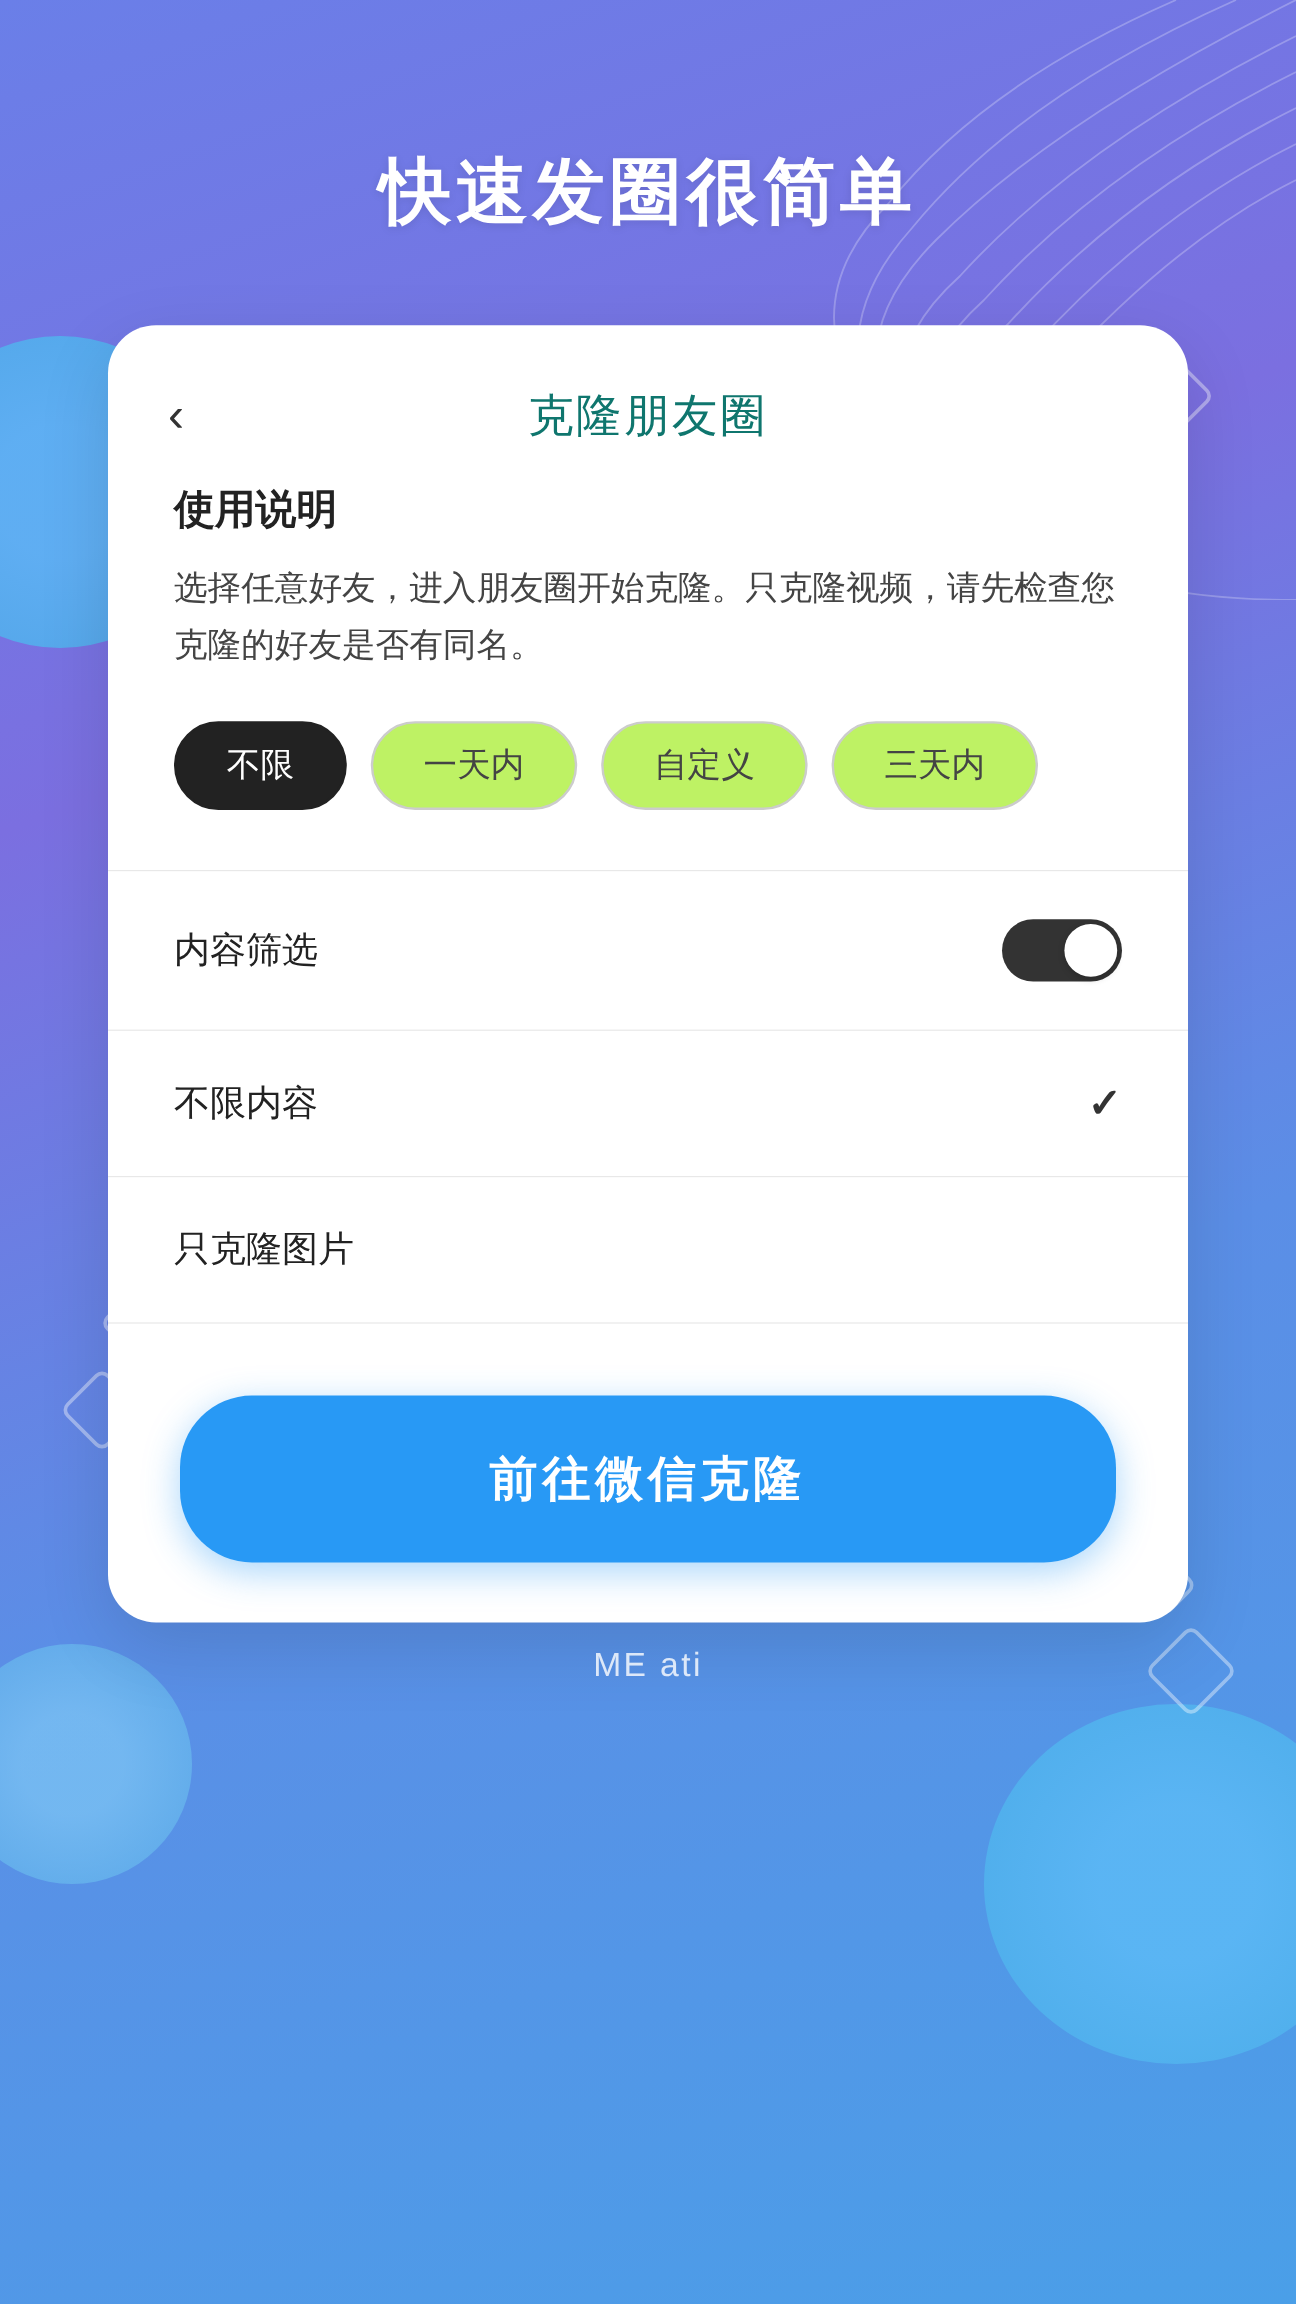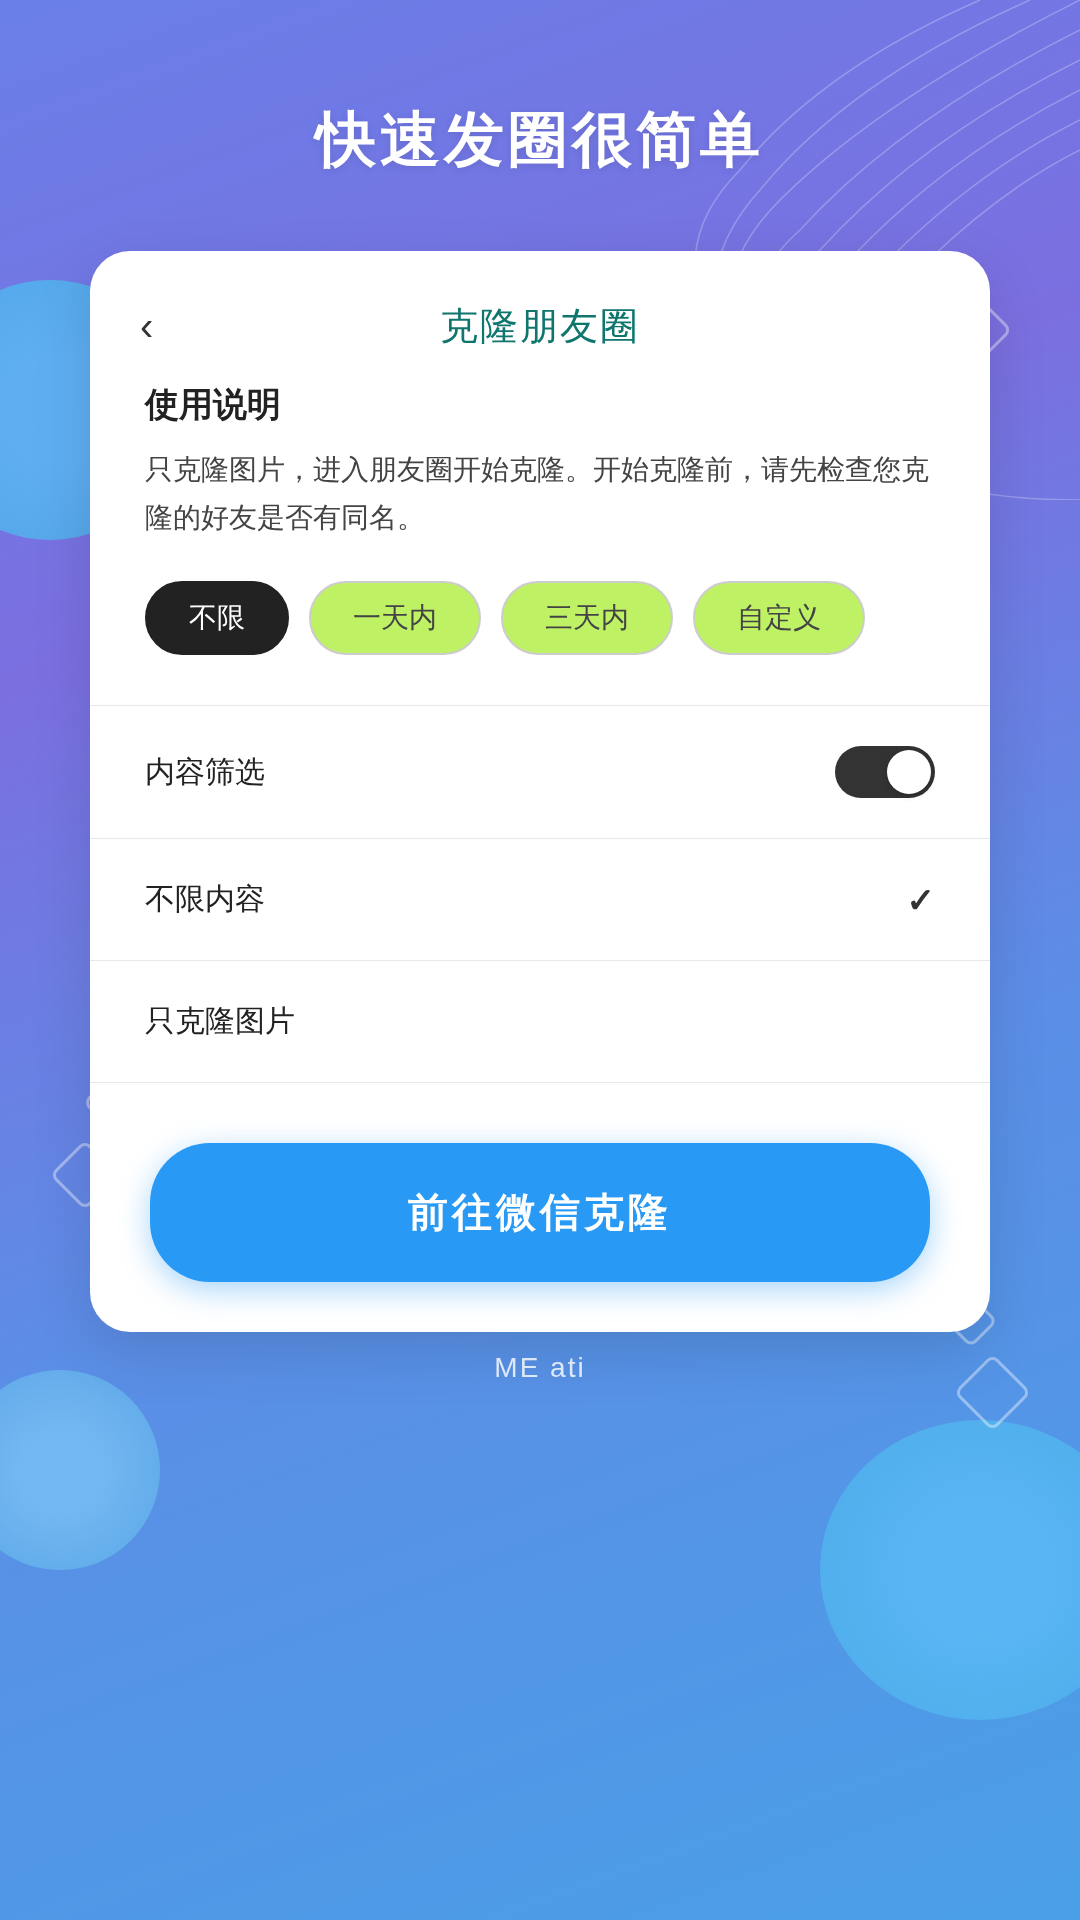--- a/index.html
+++ b/index.html
@@ -106,20 +106,21 @@
       color: #ffffff;
       letter-spacing: 4px;
       line-height: 1.2;
       text-shadow: 0 2px 8px rgba(0,0,0,0.1);
     }
 
     .header-title-sub {
       font-size: 60px;
       font-weight: 700;
       color: #ffffff;
+      margin-top: 20px;
       letter-spacing: 4px;
       text-shadow: 0 2px 8px rgba(0,0,0,0.1);
     }
 
     
     .card {
       background: #ffffff;
       border-radius: 40px;
       width: 900px;
       padding: 0 0 50px;
@@ -306,27 +307,27 @@
   <div class="card">
 
     <div class="card-header">
       <span class="back-button">‹</span>
       <span class="card-title">克隆朋友圈</span>
     </div>
 
     <div class="card-body">
 
       <div class="section-title">使用说明</div>
-      <div class="section-desc">只克隆图片，进入朋友圈开始克隆。开始克隆前，请先检查您克隆的好友是否有同名。</div>
+      <div class="section-desc">选择任意好友，进入朋友圈开始克隆。只克隆视频，请先检查您克隆的好友是否有同名。</div>
 
       <div class="filter-row">
         <button class="filter-btn active">不限</button>
         <button class="filter-btn">一天内</button>
+        <button class="filter-btn">自定义</button>
         <button class="filter-btn">三天内</button>
-        <button class="filter-btn">自定义</button>
       </div>
 
       <div class="divider"></div>
       <div class="setting-row">
         <span class="setting-label">内容筛选</span>
         <div class="toggle">
           <div class="toggle-knob"></div>
         </div>
       </div>
 

